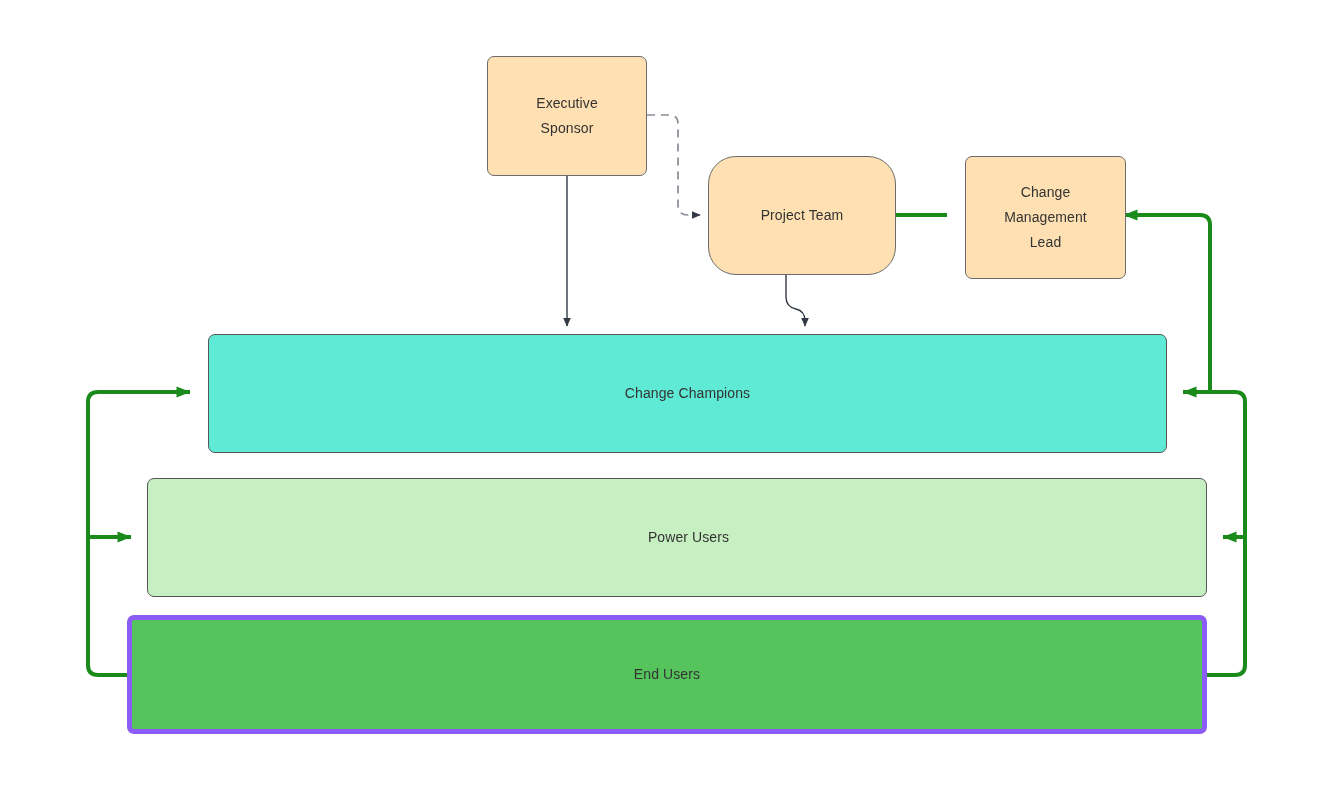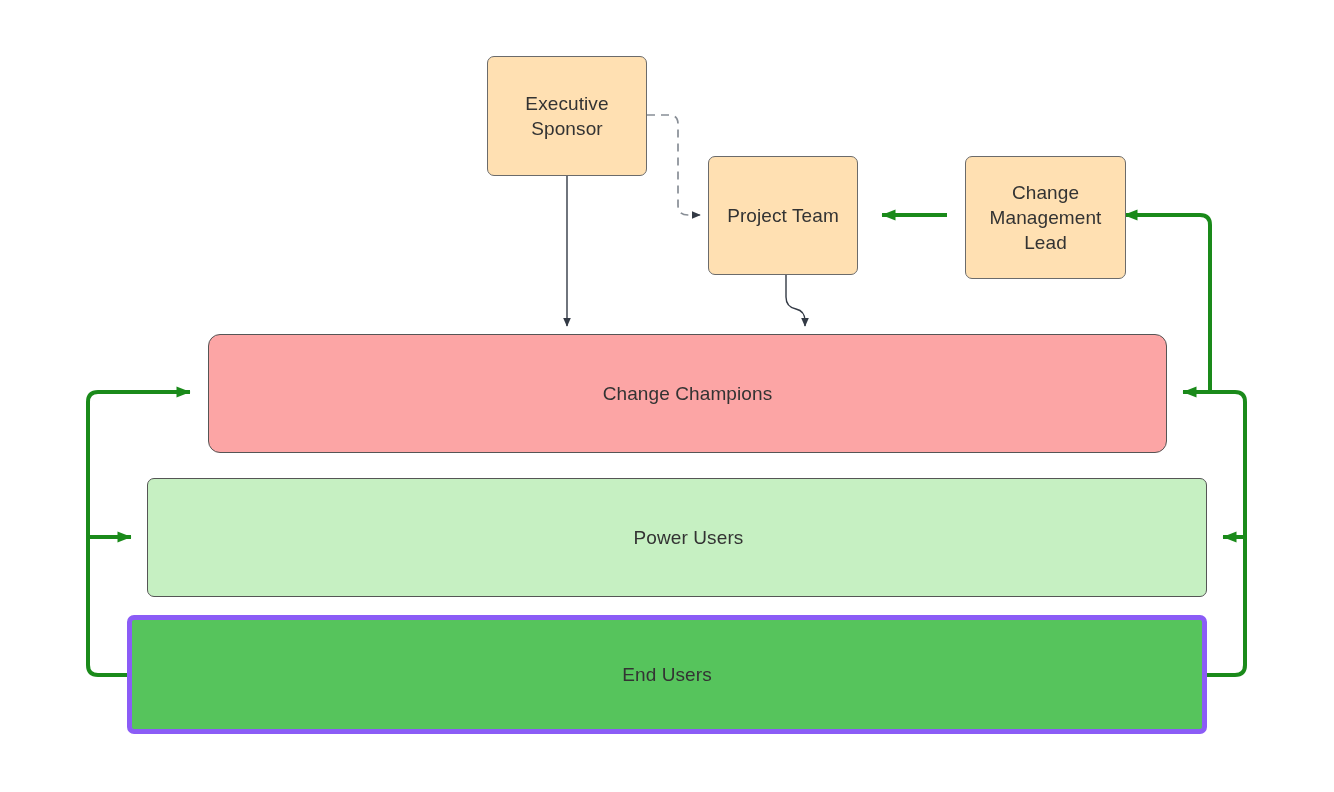--- a/index.html
+++ b/index.html
@@ -25,35 +25,35 @@
     height: 792px;
   }
   .node {
     position: absolute;
     box-sizing: border-box;
     display: flex;
     align-items: center;
     justify-content: center;
     text-align: center;
     color: #333333;
-    font-size: 19px;
+    font-size: 14px;
     line-height: 25px;
     letter-spacing: 0.1px;
     z-index: 3;
   }
   .node-role {
     background: #ffe0b2;
     border: 1px solid #6b6b6b;
     border-radius: 7px;
     box-shadow: 0 0 0 0 rgba(0,0,0,0);
   }
   .node-champions {
-    background: #fca5a5;
+    background: #5eead4;
     border: 1px solid #555555;
-    border-radius: 12px;
+    border-radius: 7px;
   }
   .node-power {
     background: #c6f0c2;
     border: 1px solid #555555;
     border-radius: 7px;
     padding-left: 23px;
   }
   .node-end {
     background: #56c45c;
     border: 5px solid #8b5cf6;
@@ -115,21 +115,21 @@
     <g>
       <path d="M88,537 L131,537" fill="none" stroke="#1a8a1a" stroke-width="4" marker-end="url(#arrow-green)"></path>
     </g>
   </svg>
 
   <div class="node node-role" style="left:487px; top:56px; width:160px; height:120px;">
     <span class="node-label">Executive
 Sponsor</span>
   </div>
 
-  <div class="node node-role" style="left:708px; top:156px; width:150px; height:119px;">
+  <div class="node node-role" style="left:708px; top:156px; width:188px; height:119px;border-radius:28px;">
     <span class="node-label">Project Team</span>
   </div>
 
   <div class="node node-role" style="left:965px; top:156px; width:161px; height:123px;">
     <span class="node-label">Change
 Management
 Lead</span>
   </div>
 
   <div class="node node-champions" style="left:208px; top:334px; width:959px; height:119px;">

